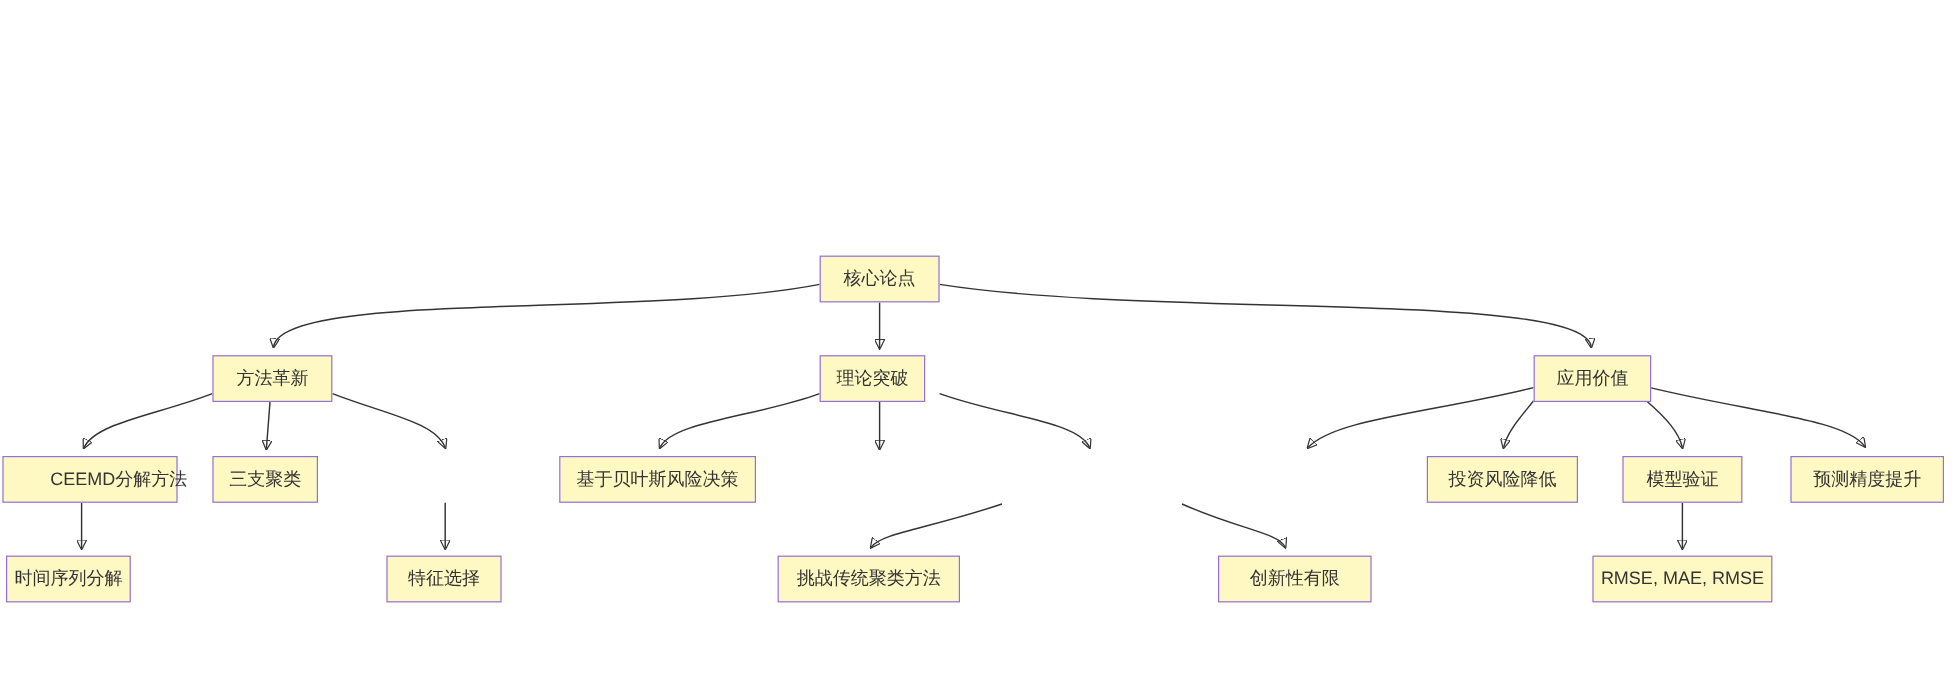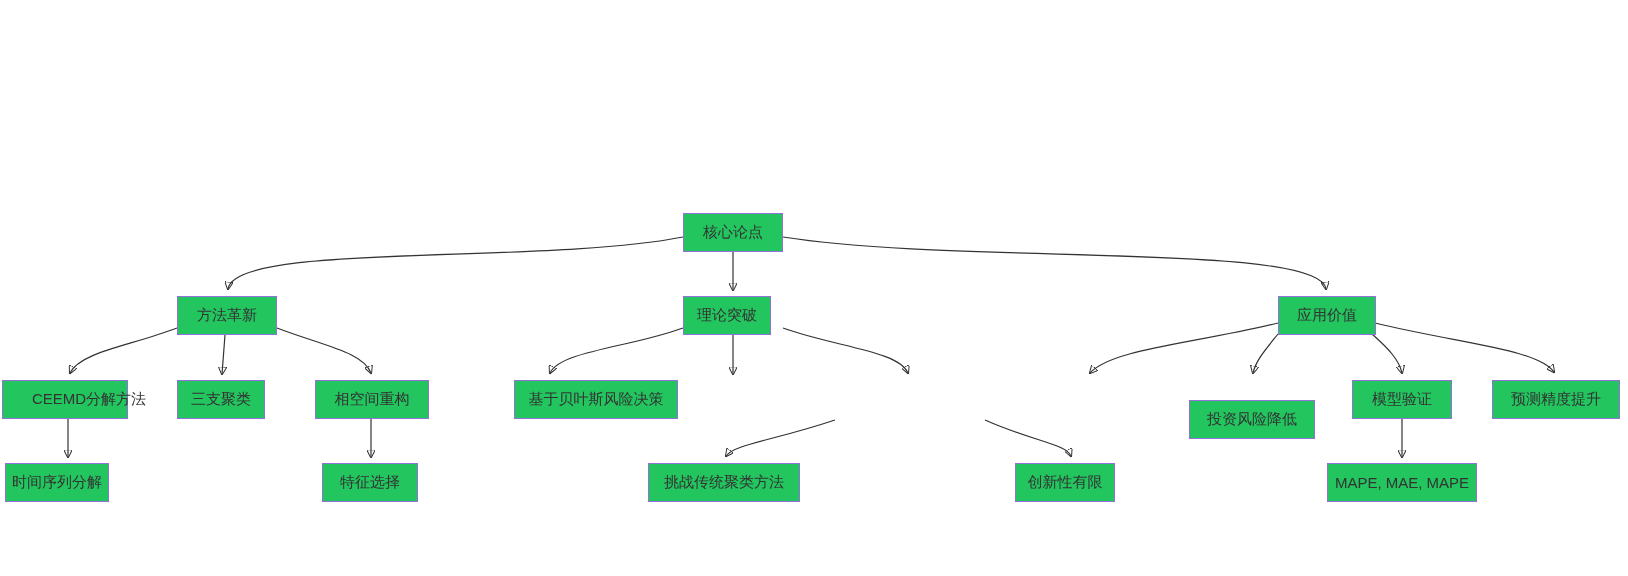--- a/index.html
+++ b/index.html
@@ -24,21 +24,21 @@
   }
   .edges path {
     fill: none;
     stroke: #333333;
     stroke-width: 1.2;
   }
   .node {
     position: absolute;
     height: 39px;
     box-sizing: border-box;
-    background: #22c55e;
+    background: #fef9c3;
     border: 1px solid #9370DB;
     color: #333333;
     font-size: 15px;
     display: flex;
     align-items: center;
     justify-content: center;
     white-space: nowrap;
   }
 </style>
 </head>
@@ -76,27 +76,26 @@
     <path d="M 985 420 C 1032 441, 1066 444, 1071 456" marker-end="url(#arrow)"></path>
     <path d="M 1402 419 L 1402 457" marker-end="url(#arrow)"></path>
   </svg>
 
   <div class="node" style="left:683px; top:213px; width:100px;">核心论点</div>
 
   <div class="node" style="left:177px; top:296px; width:100px;">方法革新</div>
   <div class="node" style="left:683px; top:296px; width:88px;">理论突破</div>
   <div class="node" style="left:1278px; top:296px; width:98px;">应用价值</div>
 
-  <div class="node" style="left:2px;    top:380px; width:126px;padding-left:48px;">CEEMD分解方法</div>
+  <div class="node" style="left:2px;    top:380px; width:146px;padding-left:48px;">CEEMD分解方法</div>
   <div class="node" style="left:177px;  top:380px; width:88px;">三支聚类</div>
-  <div class="node" style="left:315px;  top:380px; width:114px;">相空间重构</div>
-  <div class="node" style="left:466px;  top:380px; width:164px;margin-left:48px;">基于贝叶斯风险决策</div>
-  <div class="node" style="left:1189px; top:380px; width:126px;margin-top:20px;">投资风险降低</div>
+  <div class="node" style="left:466px;  top:380px; width:164px;">基于贝叶斯风险决策</div>
+  <div class="node" style="left:1189px; top:380px; width:126px;">投资风险降低</div>
   <div class="node" style="left:1492px; top:380px; width:128px;">预测精度提升</div>
   <div class="node" style="left:1352px; top:380px; width:100px;">模型验证</div>
 
   <div class="node" style="left:5px;    top:463px; width:104px;">时间序列分解</div>
   <div class="node" style="left:322px;  top:463px; width:96px;">特征选择</div>
   <div class="node" style="left:648px;  top:463px; width:152px;">挑战传统聚类方法</div>
-  <div class="node" style="left:1015px; top:463px; width:100px;">创新性有限</div>
-  <div class="node" style="left:1327px; top:463px; width:150px;">MAPE, MAE, MAPE</div>
+  <div class="node" style="left:1015px; top:463px; width:128px;">创新性有限</div>
+  <div class="node" style="left:1327px; top:463px; width:150px;">RMSE, MAE, RMSE</div>
 
 </div>
 
 </body></html>

